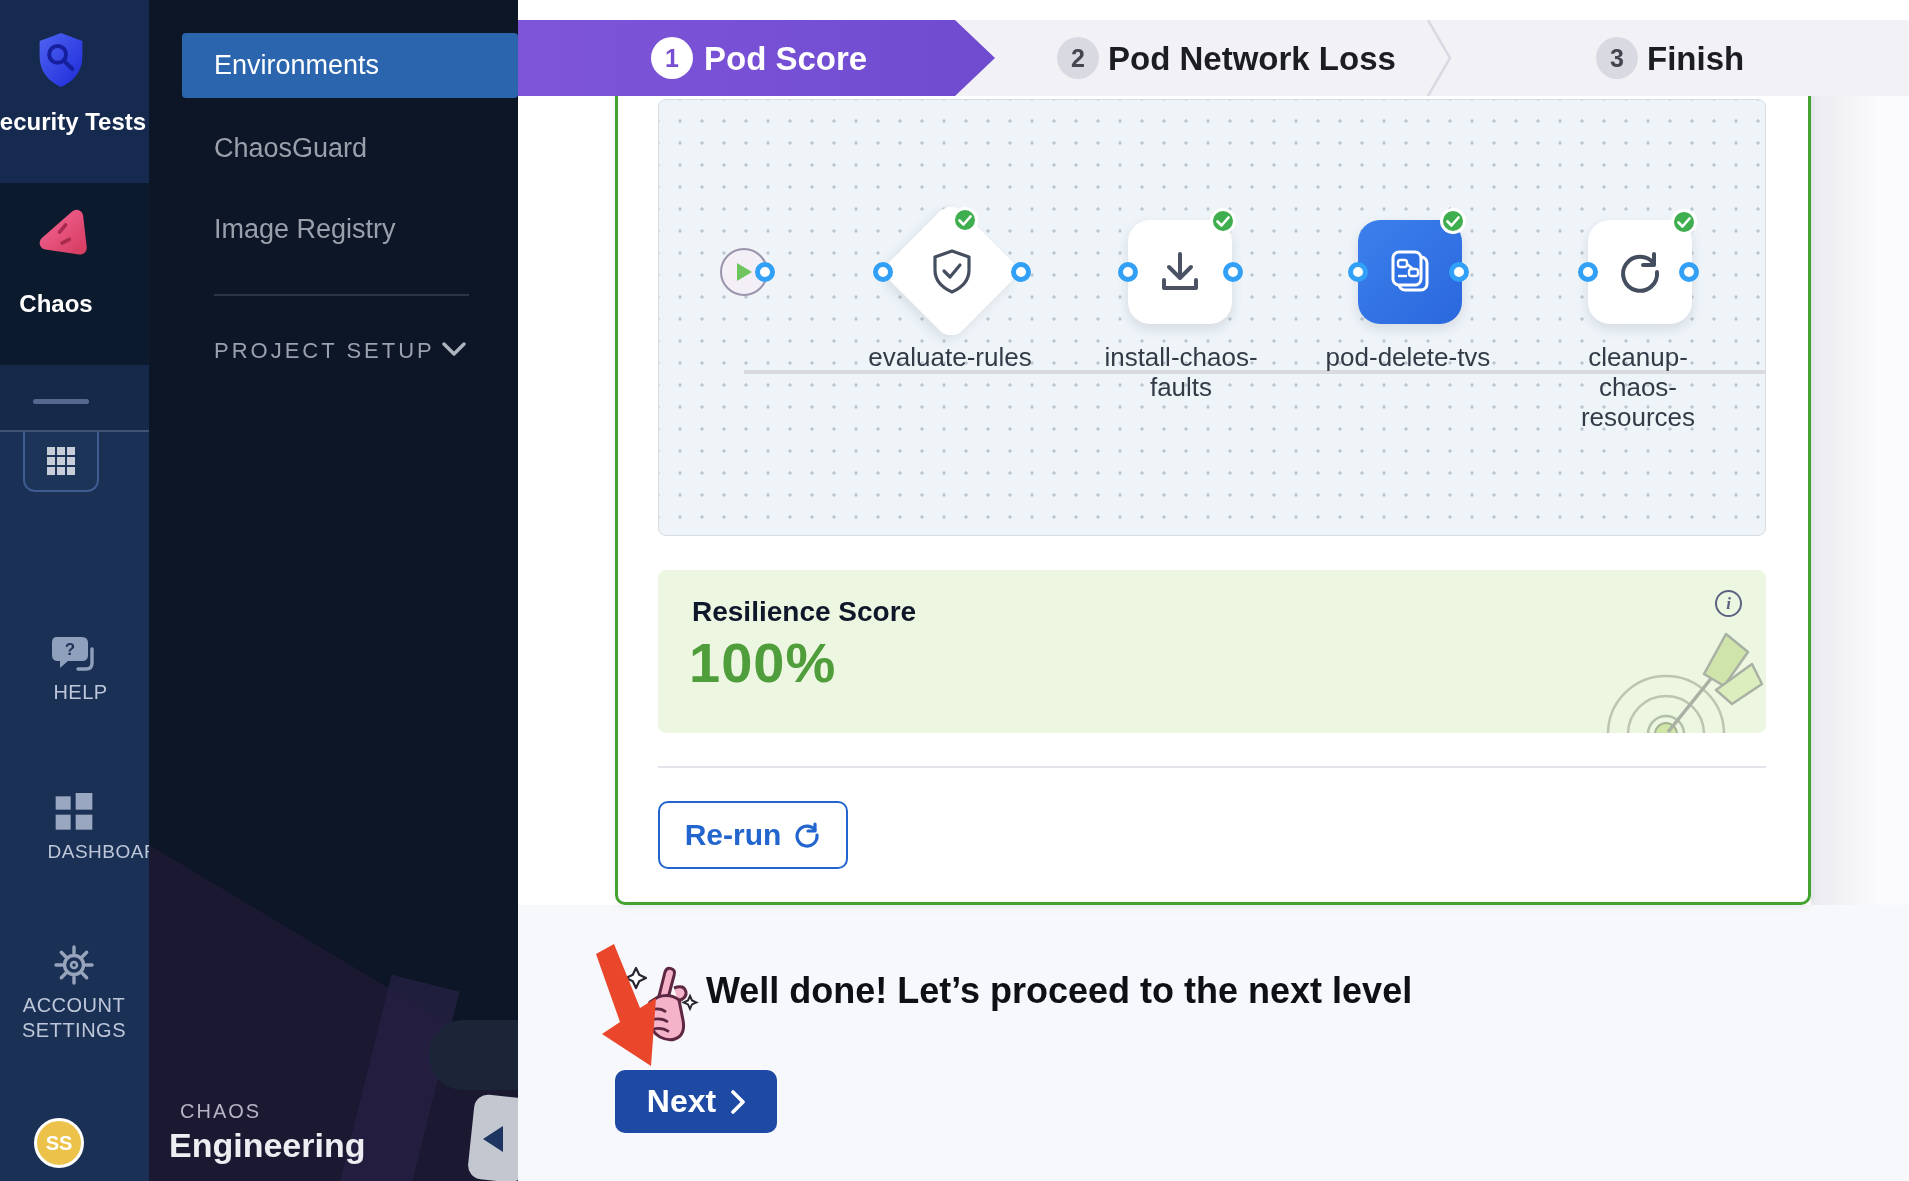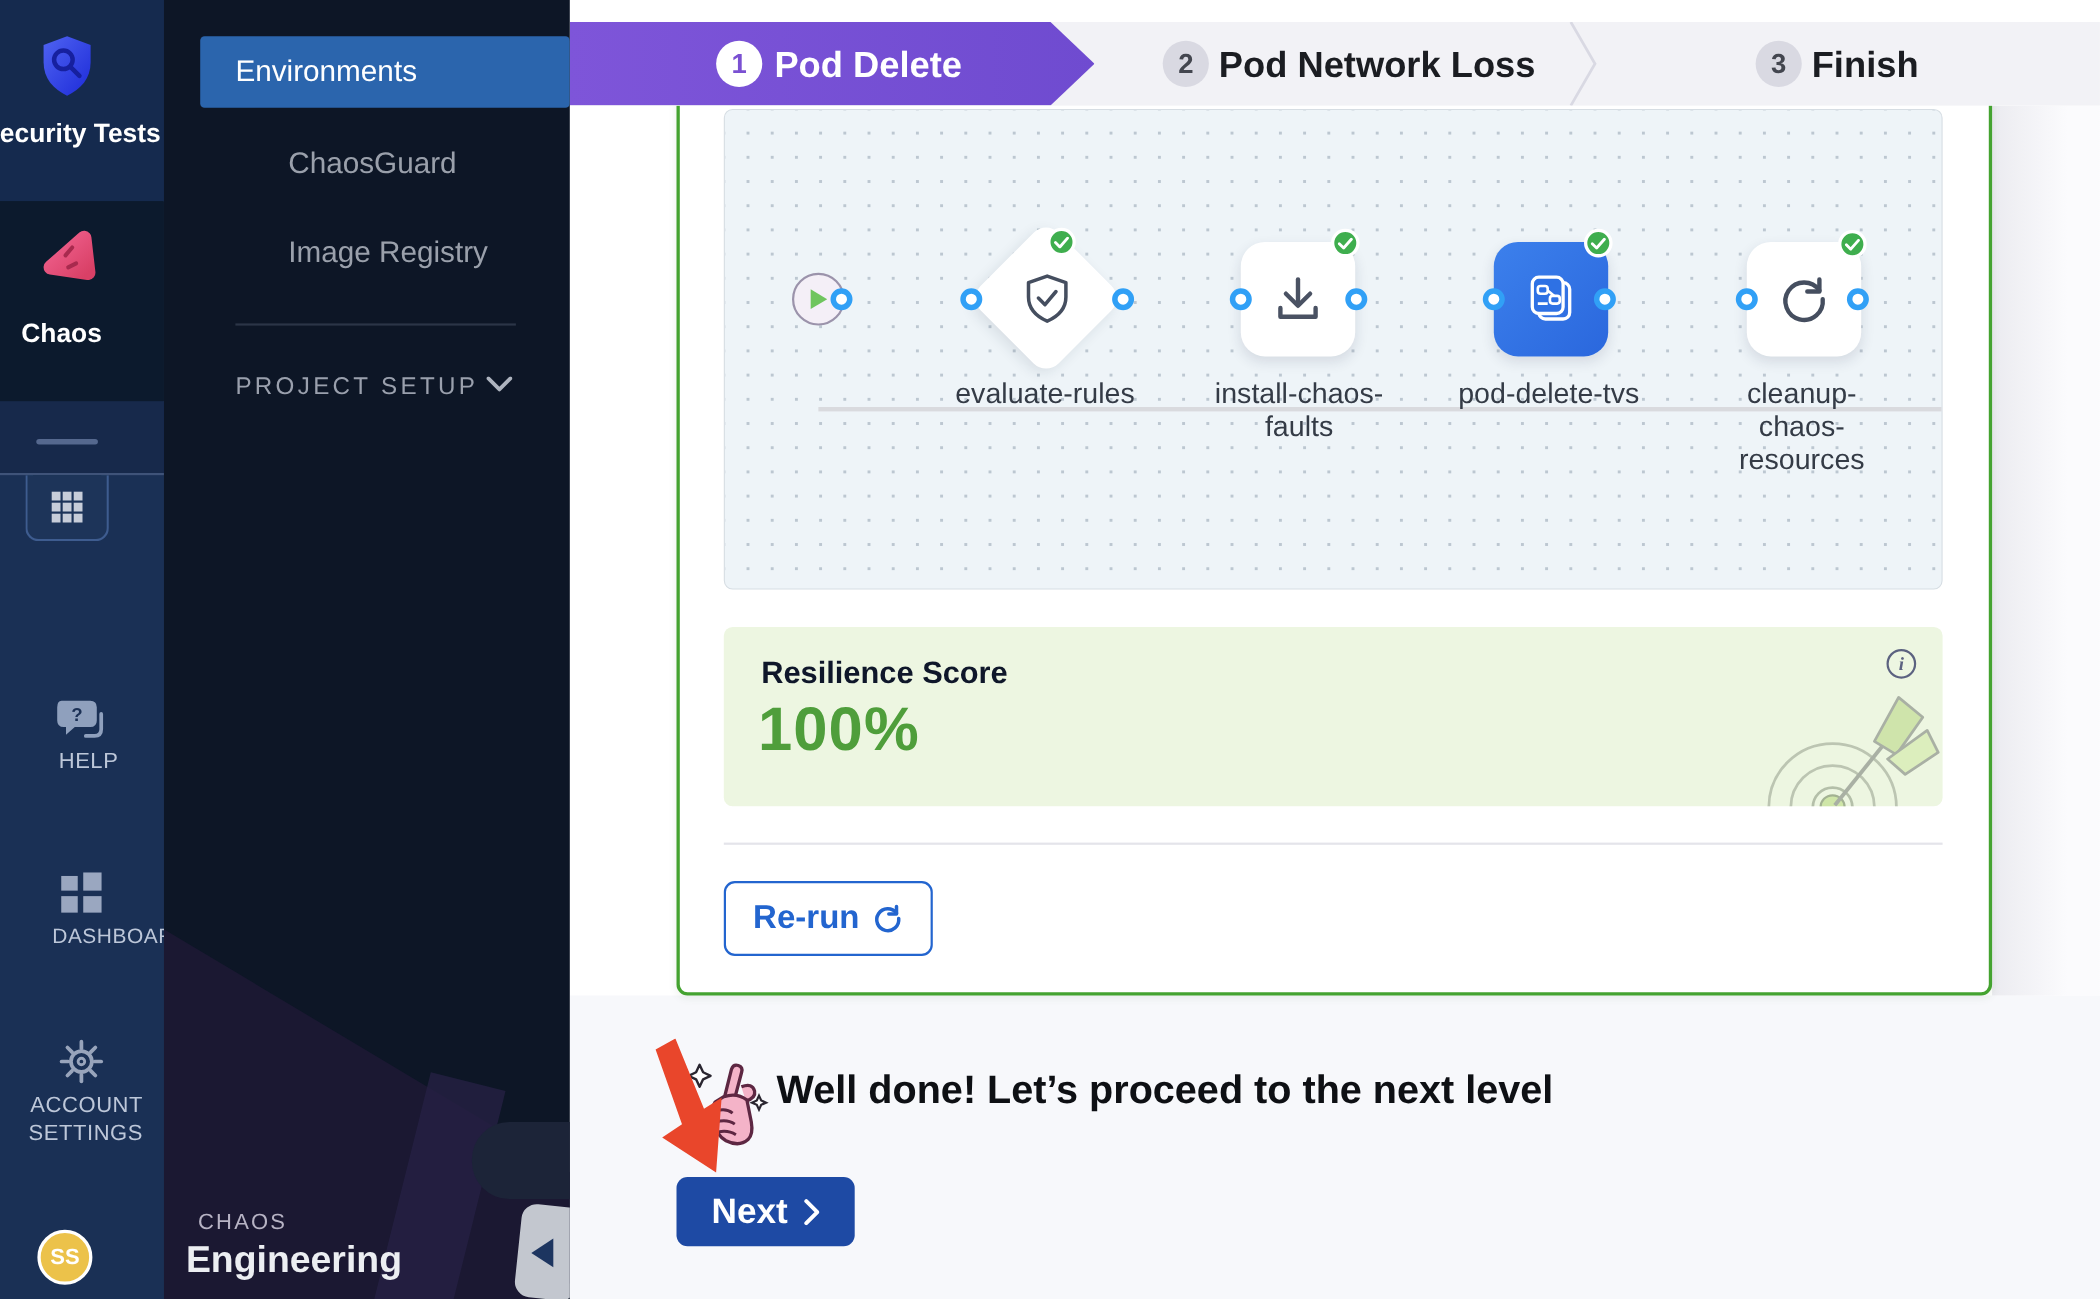--- a/index.html
+++ b/index.html
@@ -77,21 +77,21 @@
 
   
   #projnav { left:149px; top:0; width:369px; height:1181px; background:#0d1626; overflow:hidden; z-index:10; }
   .decor1 { position:absolute; left:-60px; top:840px; width:520px; height:400px; background:#1d1834;
     clip-path:polygon(10% 0, 100% 70%, 55% 100%, 0 100%); opacity:.9; }
   .decor2 { position:absolute; left:215px; top:980px; width:70px; height:220px; background:#262043;
     transform:rotate(14deg); opacity:.8; }
   .decor3 { position:absolute; left:280px; top:1020px; width:130px; height:70px; background:#1c2438; border-radius:34px; }
   #env-item { position:absolute; left:33px; top:33px; width:336px; height:65px; background:#2b65ad;
     border-radius:4px; color:#fff; font-size:27px; line-height:65px; padding-left:32px; cursor:pointer; }
-  .side-item { position:absolute; left:65px; height:30px; color:#9aa0ab; font-size:27px; cursor:pointer;margin-left:48px; }
+  .side-item { position:absolute; left:65px; height:30px; color:#9aa0ab; font-size:27px; cursor:pointer; }
   #nav-divider { position:absolute; left:65px; top:294px; width:255px; height:2px; background:#2b3547; }
   #proj-setup { position:absolute; left:65px; top:338px; color:#9aa0ad; font-size:22px; letter-spacing:3px; cursor:pointer; }
   #proj-chev { position:absolute; left:293px; top:342px; }
   #brand-small { position:absolute; left:31px; top:1100px; color:#b7b3c4; font-size:20px; letter-spacing:2px; }
   #brand-big { position:absolute; left:20px; top:1126px; color:#eceef2; font-size:34px; font-weight:bold;text-align:center; }
   #collapse-blob { position:absolute; left:322px; top:1096px; width:56px; height:85px; background:#c3c7cf;
     border-radius:14px; transform:rotate(6deg); }
   #collapse-tri { position:absolute; left:334px; top:1126px; width:0; height:0;
     border-top:13px solid transparent; border-bottom:13px solid transparent; border-right:20px solid #1d3560; cursor:pointer; }
 
@@ -224,21 +224,21 @@
       <path d="M22 9 A10 10 0 1 0 24 14" fill="none" stroke="#2365cf" stroke-width="3.2" stroke-linecap="round"></path>
       <polyline points="22,3 22,10 15,10" fill="none" stroke="#2365cf" stroke-width="3.2" stroke-linecap="round" stroke-linejoin="round"></polyline>
     </svg>
   </button>
 
   <div id="stepper" class="abs">
     <div id="step-track"></div>
 
     <div id="step1"></div>
     <div class="stepnum active" style="left:133px;">1</div>
-    <div class="steplabel active" style="left:186px;">Pod Delete</div>
+    <div class="steplabel active" style="left:186px;">Pod Score</div>
 
     <div class="stepnum idle" style="left:539px;">2</div>
     <div class="steplabel idle" style="left:590px;">Pod Network Loss</div>
 
     <svg class="abs" style="left:908px; top:20px;" width="26" height="76" viewBox="0 0 26 76">
       <polyline points="2,0 24,38 2,76" fill="none" stroke="#d9d9e3" stroke-width="2.5"></polyline>
     </svg>
 
     <div class="stepnum idle" style="left:1078px;">3</div>
     <div class="steplabel idle" style="left:1129px;">Finish</div>
@@ -367,20 +367,20 @@
             <line x1="4" y1="22" x2="10" y2="22"></line>
               <line x1="34" y1="22" x2="40" y2="22"></line>
             <line x1="9.3" y1="9.3" x2="13.5" y2="13.5"></line>
               <line x1="30.5" y1="30.5" x2="34.7" y2="34.7"></line>
             <line x1="9.3" y1="34.7" x2="13.5" y2="30.5"></line>
               <line x1="30.5" y1="13.5" x2="34.7" y2="9.3"></line>
           </g>
           <circle cx="22" cy="22" r="9.5" fill="none" stroke="#98a4bb" stroke-width="3.4"></circle>
           <circle cx="22" cy="22" r="3" fill="none" stroke="#98a4bb" stroke-width="2.6"></circle>
         </svg>
-        <div class="rail-item-label" id="acct-label" style="top:50px;text-align:right;">ACCOUNT SETTINGS</div>
+        <div class="rail-item-label" id="acct-label" style="top:50px;">ACCOUNT SETTINGS</div>
       </div>
     </div>
 
     <div id="avatar">SS</div>
   </div>
 
 </div>
 
 </body></html>

